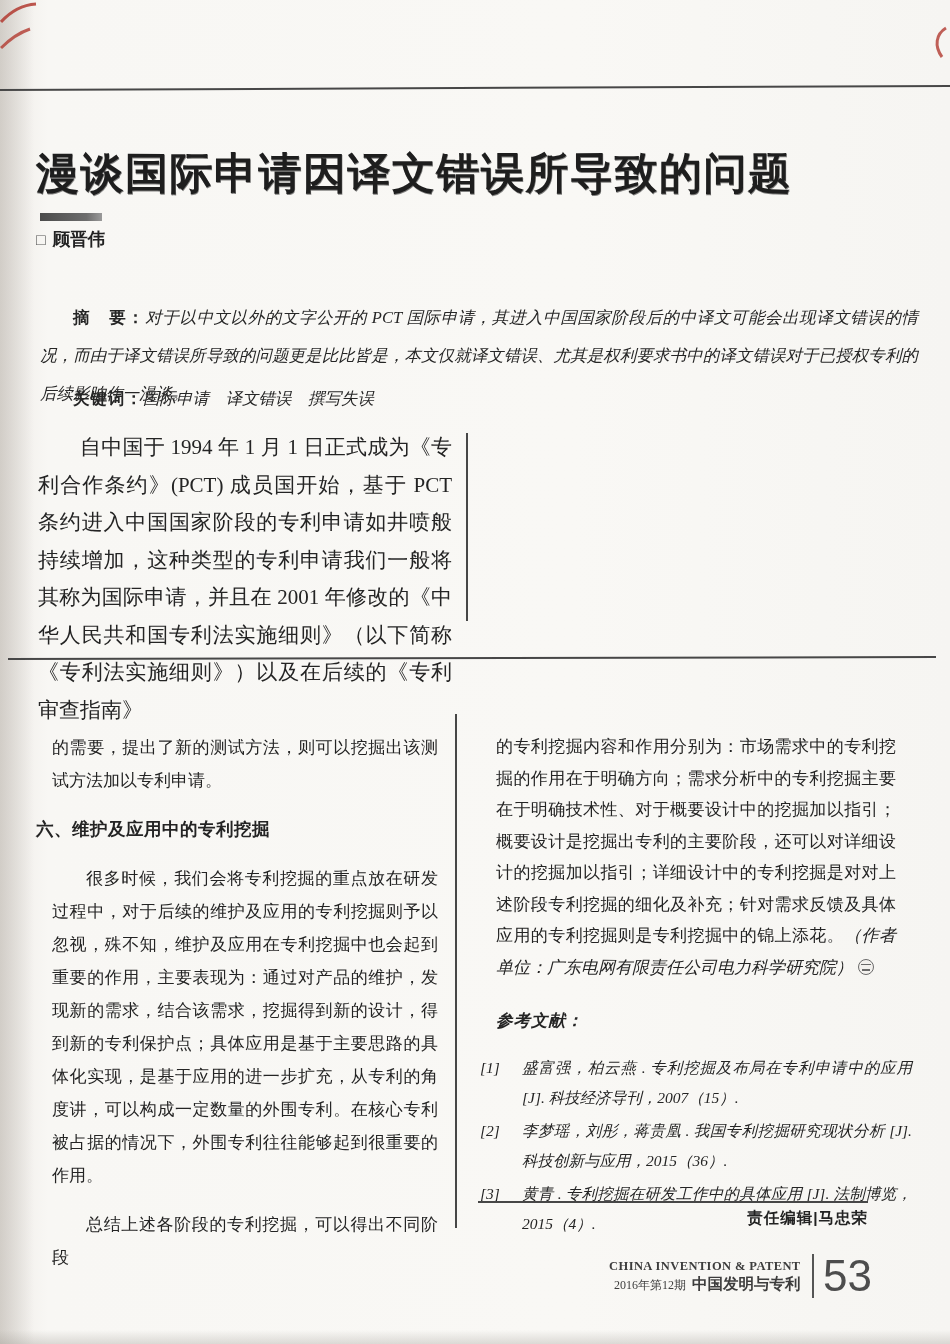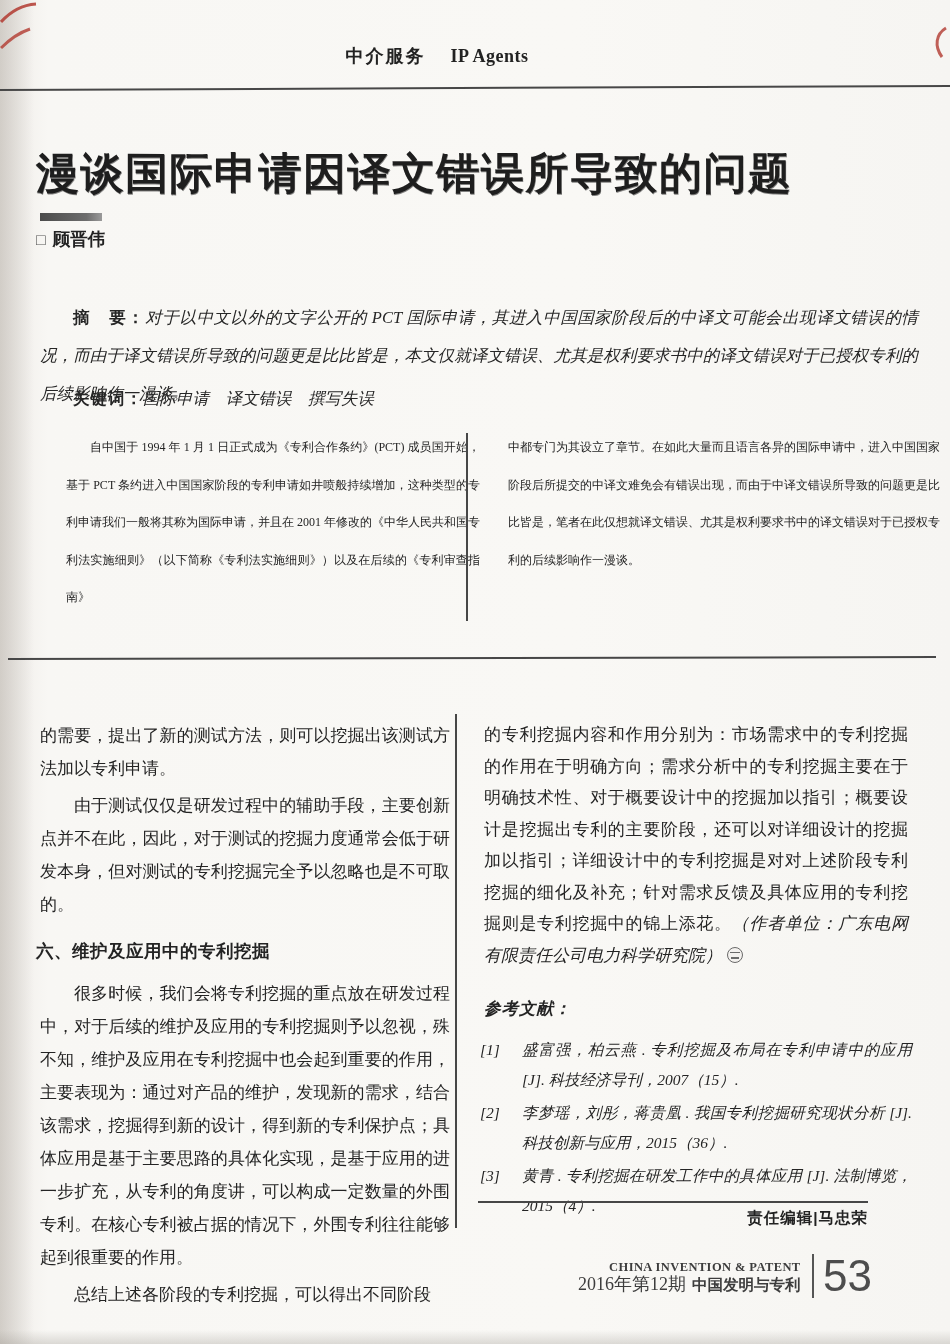--- a/index.html
+++ b/index.html
@@ -37,34 +37,34 @@
   .author-line .marker{font-weight:normal;color:#555;margin-right:7px;font-size:16px;}
 
   
   .abstract{position:absolute;left:40px;top:281px;width:878px;
     font-size:16.5px;line-height:38px;text-align:justify;text-indent:2em;color:#262626;}
   .abstract .label{font-style:normal;font-family:"Liberation Sans","DejaVu Sans",sans-serif;font-weight:bold;letter-spacing:1px;}
   .keywords{position:absolute;left:40px;top:371px;width:878px;font-size:16.5px;text-indent:2em;color:#262626;}
   .keywords .label{font-style:normal;font-family:Liberation Serif, serif;font-weight:bold;letter-spacing:1px;}
 
   
-  .a1-col{position:absolute;top:429px;font-size:12px;line-height:37.5px;text-align:justify;color:#242424;margin-left:28px;}
+  .a1-col{position:absolute;top:429px;font-size:21px;line-height:37.5px;text-align:justify;color:#242424;}
   .a1-left{left:38px;width:414px;}
   .a1-right{left:480px;width:432px;}
   .a1-col p{margin:0;}
   .a1-left p{text-indent:2em;}
   .vrule1{left:466px;top:433px;width:2px;height:188px;}
 
   .rule-mid{top:657px;left:8px;width:928px;height:2px;transform:rotate(-0.12deg);}
 
   
   .a2-col{position:absolute;top:715px;font-size:17px;text-align:justify;color:#242424;}
   .a2-left{left:36px;width:418px;line-height:33px;}
   .a2-right{left:480px;width:432px;line-height:31.5px;}
-  .a2-col p{margin:4px;}
+  .a2-col p{margin:16px;}
   .indent{text-indent:2em;}
   .a2-heading{font-family:"Liberation Sans","DejaVu Sans",sans-serif;font-weight:bold;
     font-size:17.5px;margin:14px 0 9px 0 !important;text-indent:0;letter-spacing:0.5px;}
   .vrule2{left:455px;top:714px;width:2px;height:514px;}
 
   .end-mark{display:inline-block;width:14px;height:14px;border:1.5px solid #6a6a6a;border-radius:50%;
     vertical-align:-2px;margin-left:5px;position:relative;background:#f3f1ee;}
   .end-mark::before{content:"";position:absolute;left:2px;right:2px;top:4px;height:1.5px;background:#6a6a6a;}
   .end-mark::after{content:"";position:absolute;left:3px;right:3px;bottom:3px;height:1.5px;background:#6a6a6a;}
 
@@ -78,21 +78,21 @@
   .editor-rule{left:478px;top:1201px;width:390px;height:2px;}
   .editor-credit{position:absolute;left:478px;top:1208px;width:390px;text-align:right;
     font-size:15.5px;letter-spacing:1px;color:#222;}
 
   
   .page-footer{position:absolute;top:1254px;right:78px;display:flex;align-items:center;}
   .footer-text{text-align:right;line-height:17px;}
   .footer-en{font-weight:bold;font-size:12.5px;letter-spacing:0.4px;color:#3d3d3d;
     font-family:"Liberation Serif","DejaVu Serif",serif;}
   .footer-cnline{white-space:nowrap;color:#3d3d3d;}
-  .footer-issue{font-size:18px;margin-right:6px;margin-left:32px;}
+  .footer-issue{font-size:12px;margin-right:6px;margin-left:32px;}
   .footer-cn{font-family:"Liberation Sans","DejaVu Sans",sans-serif;font-weight:bold;font-size:15.5px;}
   .footer-divider{width:2.5px;height:44px;background:#555;margin:0 9px 0 11px;}
   .page-number{font-family:"Liberation Sans","DejaVu Sans",sans-serif;font-weight:normal;
     font-size:44px;color:#4d4d4d;line-height:44px;}
 
   .red-mark{position:absolute;}
 </style>
 </head>
 <body>
 
@@ -102,52 +102,44 @@
   <div class="edge-bottom"></div>
 
   <svg class="red-mark" style="left:0;top:0;" width="44" height="62">
     <path d="M1 22 C 10 12, 22 5, 36 4" stroke="#b23a30" stroke-width="3" fill="none" opacity="0.85"></path>
     <path d="M1 48 C 9 40, 18 33, 30 29" stroke="#b23a30" stroke-width="3" fill="none" opacity="0.8"></path>
   </svg>
   <svg class="red-mark" style="right:0;top:26px;" width="18" height="34">
     <path d="M14 2 C 4 8, 2 20, 10 31" stroke="#b23a30" stroke-width="3" fill="none" opacity="0.8"></path>
   </svg>
 
-  <div class="page-header heiti">
-    <span class="cn">中介服务</span>
-    <span class="en">IP Agents</span>
-  </div>
   <div class="rule rule-top"></div>
 
   <h1 class="article-title">漫谈国际申请因译文错误所导致的问题</h1>
   <div class="author-bar"></div>
   <div class="author-line heiti">
     <span class="marker">□</span><span>顾晋伟</span>
   </div>
 
   <p class="abstract kaiti">
     <span class="label">摘　要：</span><span>对于以中文以外的文字公开的 PCT 国际申请，其进入中国国家阶段后的中译文可能会出现译文错误的情况，而由于译文错误所导致的问题更是比比皆是，本文仅就译文错误、尤其是权利要求书中的译文错误对于已授权专利的后续影响作一漫谈。</span>
   </p>
   <p class="keywords kaiti">
     <span class="label">关键词：</span><span>国际申请　译文错误　撰写失误</span>
   </p>
 
   <div class="a1-col a1-left">
     <p>自中国于 1994 年 1 月 1 日正式成为《专利合作条约》(PCT) 成员国开始，基于 PCT 条约进入中国国家阶段的专利申请如井喷般持续增加，这种类型的专利申请我们一般将其称为国际申请，并且在 2001 年修改的《中华人民共和国专利法实施细则》（以下简称《专利法实施细则》）以及在后续的《专利审查指南》</p>
   </div>
   <div class="rule vrule1"></div>
-  <div class="a1-col a1-right">
-    <p>中都专门为其设立了章节。在如此大量而且语言各异的国际申请中，进入中国国家阶段后所提交的中译文难免会有错误出现，而由于中译文错误所导致的问题更是比比皆是，笔者在此仅想就译文错误、尤其是权利要求书中的译文错误对于已授权专利的后续影响作一漫谈。</p>
-  </div>
 
   <div class="rule rule-mid"></div>
 
   <div class="a2-col a2-left">
     <p>的需要，提出了新的测试方法，则可以挖掘出该测试方法加以专利申请。</p>
-    <p class="indent">由于测试仅仅是研发过程中的辅助手段，主要创新点并不在此，因此，对于测试的挖掘力度通常会低于研发本身，但对测试的专利挖掘完全予以忽略也是不可取的。</p>
     <p class="a2-heading">六、维护及应用中的专利挖掘</p>
     <p class="indent">很多时候，我们会将专利挖掘的重点放在研发过程中，对于后续的维护及应用的专利挖掘则予以忽视，殊不知，维护及应用在专利挖掘中也会起到重要的作用，主要表现为：通过对产品的维护，发现新的需求，结合该需求，挖掘得到新的设计，得到新的专利保护点；具体应用是基于主要思路的具体化实现，是基于应用的进一步扩充，从专利的角度讲，可以构成一定数量的外围专利。在核心专利被占据的情况下，外围专利往往能够起到很重要的作用。</p>
     <p class="indent">总结上述各阶段的专利挖掘，可以得出不同阶段</p>
   </div>
 
   <div class="rule vrule2"></div>
 
   <div class="a2-col a2-right">
     <p><span>的专利挖掘内容和作用分别为：市场需求中的专利挖掘的作用在于明确方向；需求分析中的专利挖掘主要在于明确技术性、对于概要设计中的挖掘加以指引；概要设计是挖掘出专利的主要阶段，还可以对详细设计的挖掘加以指引；详细设计中的专利挖掘是对对上述阶段专利挖掘的细化及补充；针对需求反馈及具体应用的专利挖掘则是专利挖掘中的锦上添花。</span><span class="kaiti">（作者单位：广东电网有限责任公司电力科学研究院）</span><span class="end-mark"></span></p>
 

